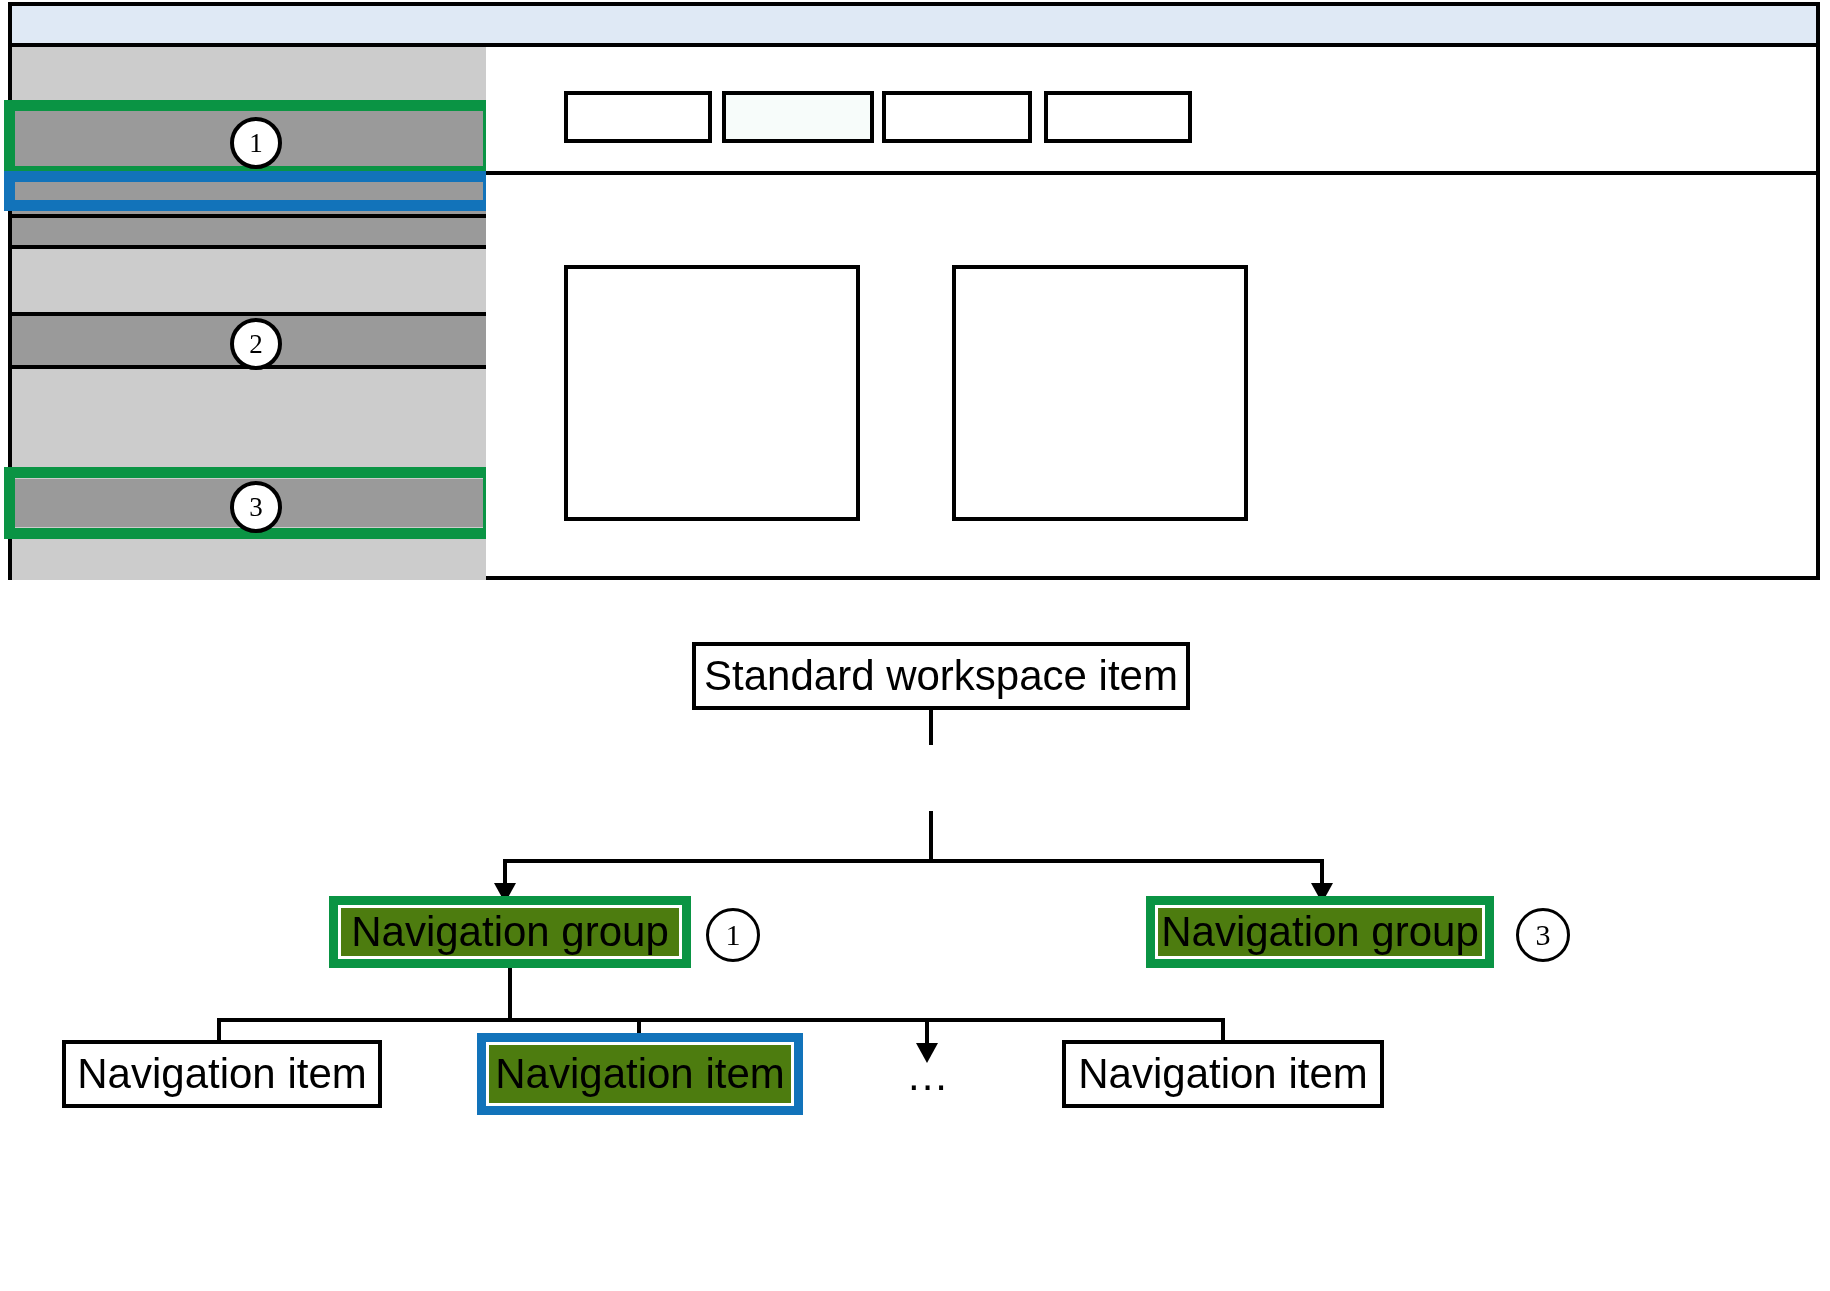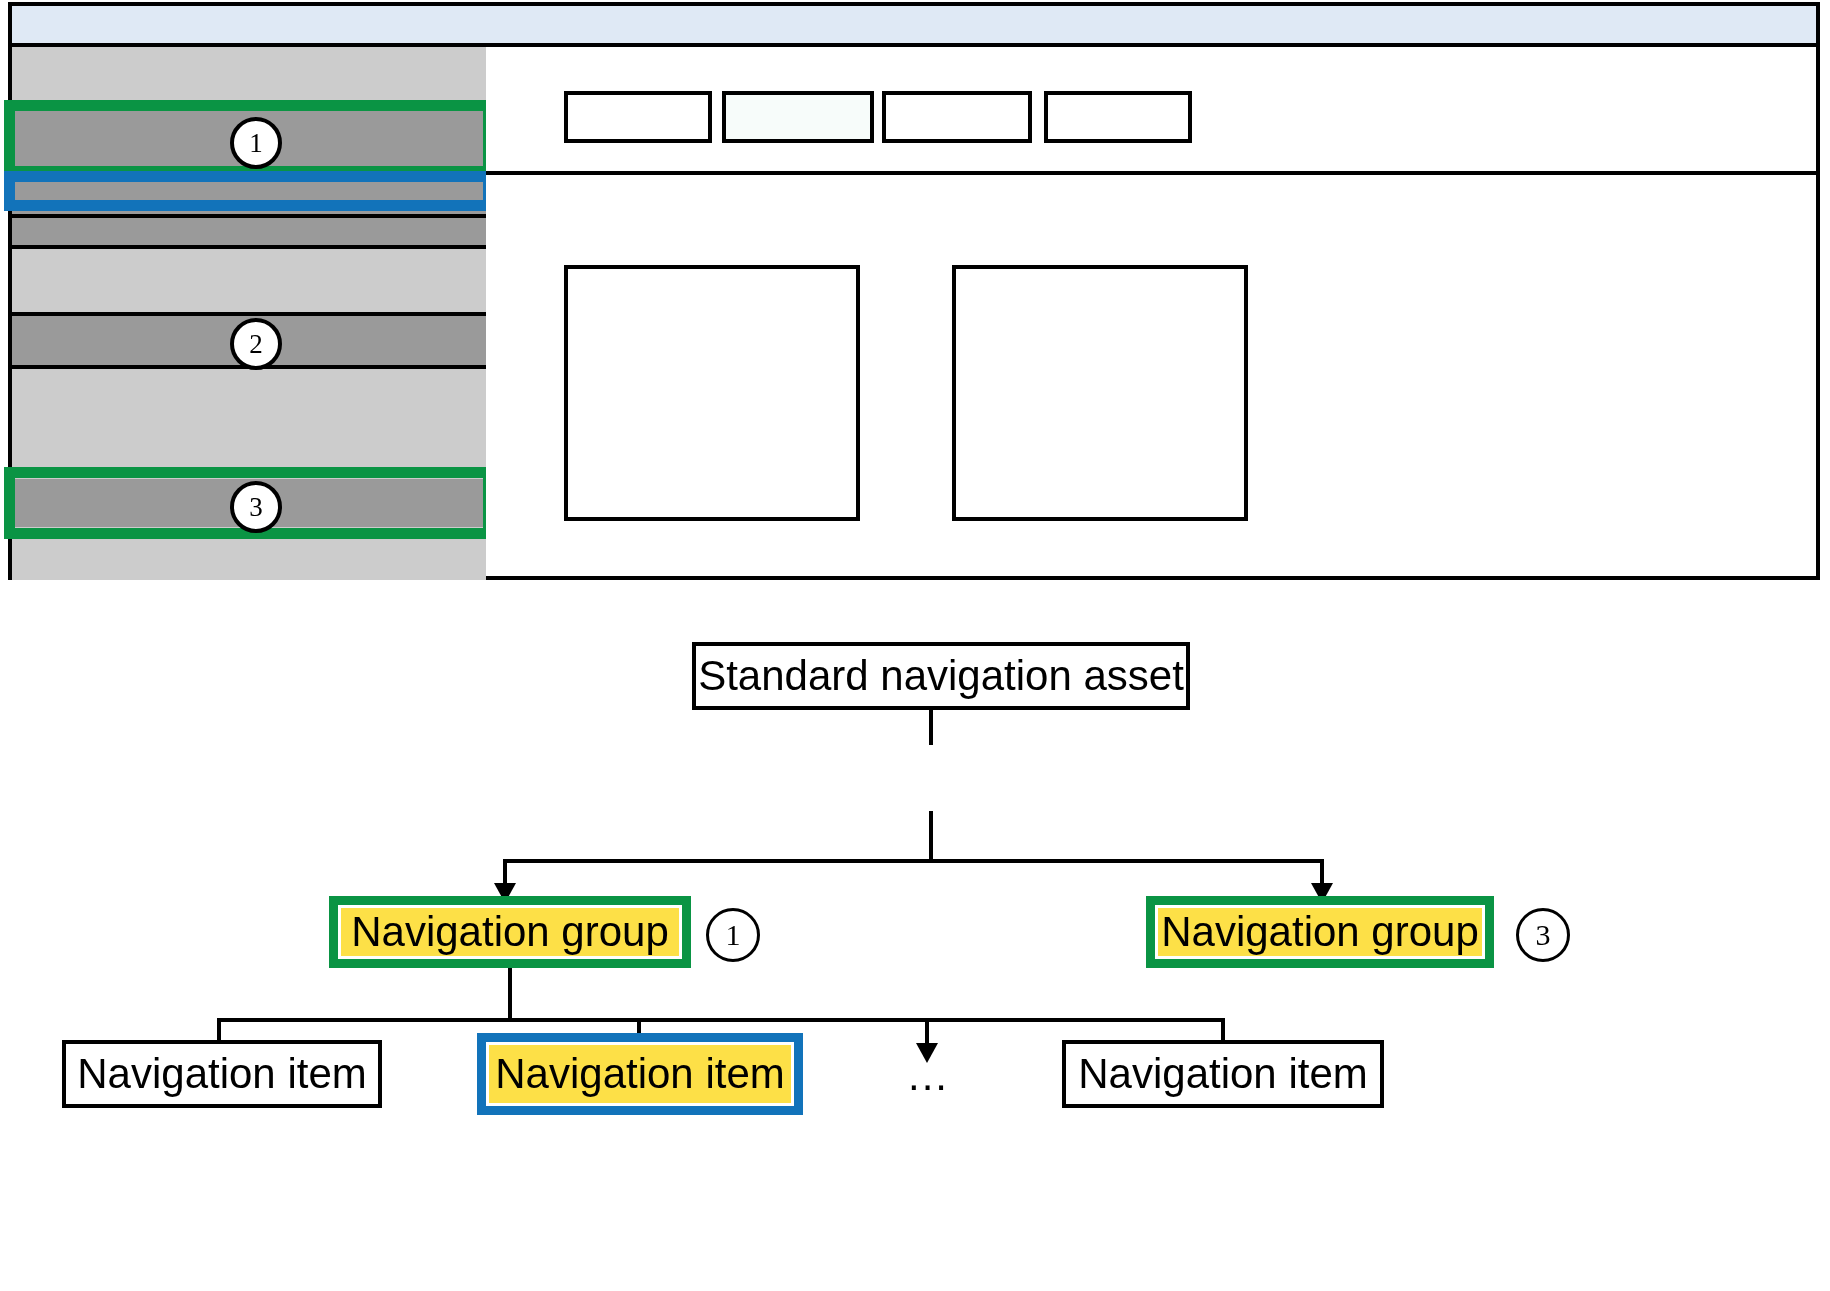--- a/index.html
+++ b/index.html
@@ -70,21 +70,21 @@
     font-size:42px;white-space:nowrap;color:#000;
     border:4px solid #000;
   }
   .t-node.green-out{
     border:0;background:#0a9444;padding:9px;
   }
   .t-node.blue-out{
     border:0;background:#1273ba;padding:9px;
   }
   .t-inner{
-    width:100%;height:100%;background:#fde047;
+    width:100%;height:100%;background:#4d7c0f;
     display:flex;align-items:center;justify-content:center;
     border:3px solid #fff;box-sizing:border-box;
   }
   .t-marker{
     position:absolute;width:48px;height:48px;border-radius:50%;
     background:#fff;border:3px solid #000;
     display:flex;align-items:center;justify-content:center;
     font-size:30px;font-family:"Liberation Serif","DejaVu Serif",serif;
   }
   .ellipsis{
@@ -142,21 +142,21 @@
       <div class="card-box" style="left:78px;top:218px;width:296px;height:256px;"></div>
       <div class="card-box" style="left:466px;top:218px;width:296px;height:256px;"></div>
     </div>
 
   </div>
 </div>
 
 <div id="tree">
 
   <div class="t-node" style="left:692px;top:42px;width:498px;height:68px;">
-    <span>Standard navigation asset</span>
+    <span>Standard workspace item</span>
   </div>
 
   <div class="ln v" style="left:929px;top:110px;height:35px;"></div>
 
 
   <div class="ln v" style="left:929px;top:211px;height:50px;"></div>
   <div class="ln h" style="left:505px;top:259px;width:817px;"></div>
 
   <svg class="arrow" style="left:491px;top:259px;width:30px;height:45px;">
     <line x1="14" y1="0" x2="14" y2="30" stroke="#000" stroke-width="4"></line>

